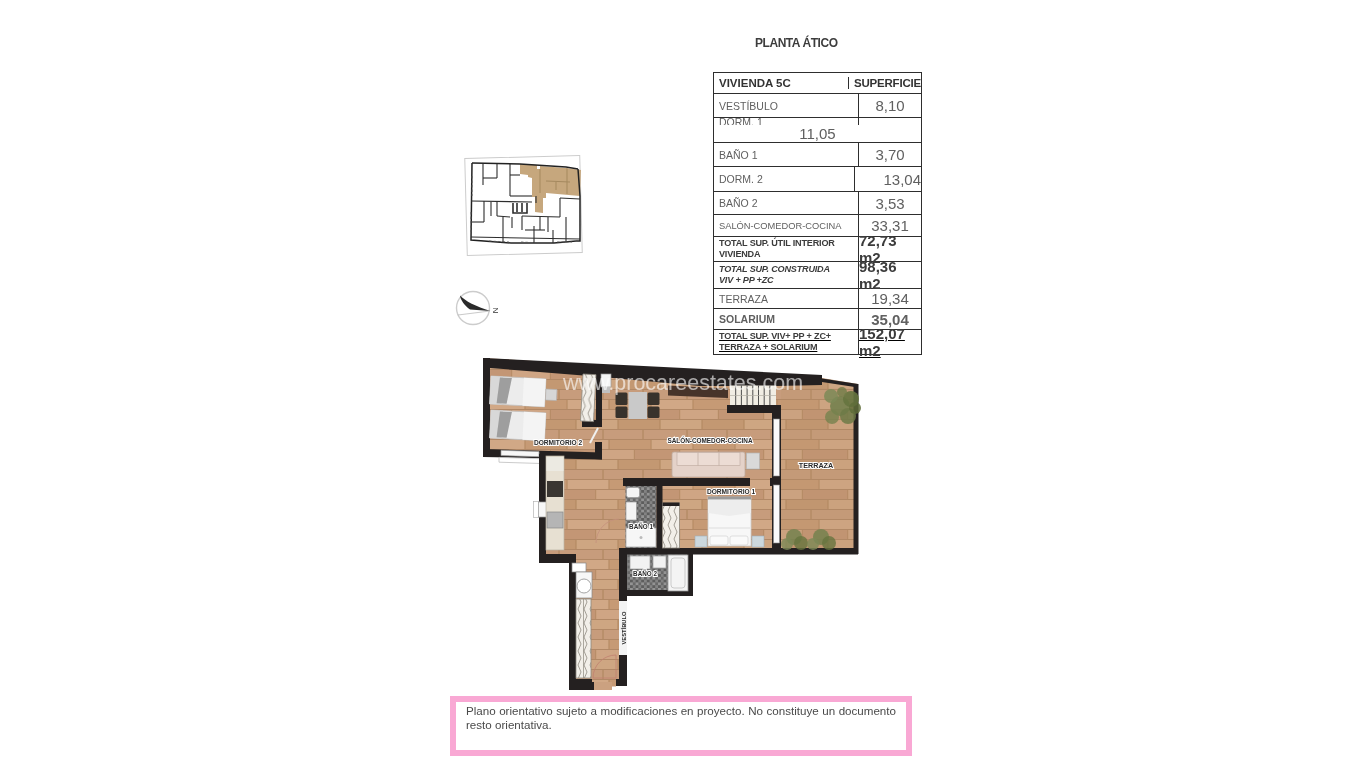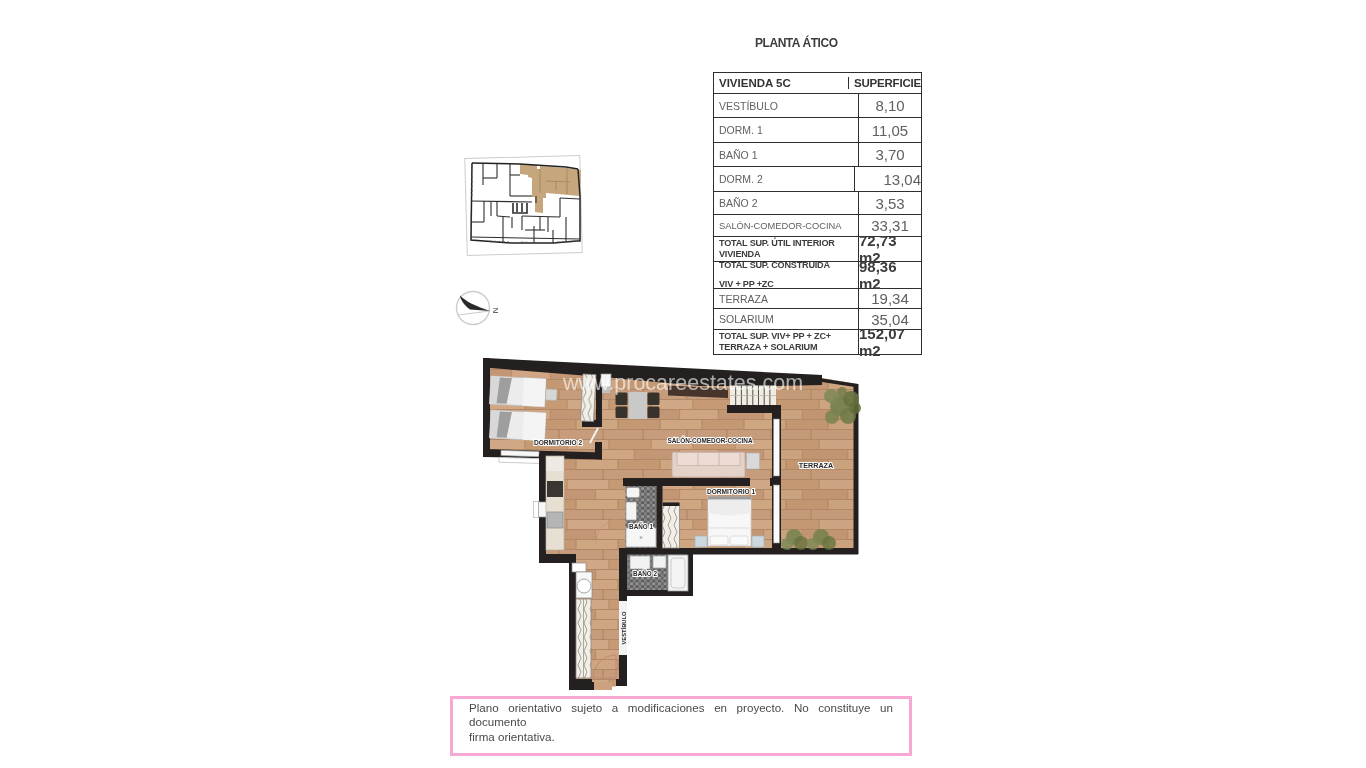--- a/index.html
+++ b/index.html
@@ -23,21 +23,21 @@
 
 <div class="abs" id="tbl">
   <div class="trow hdr" style="height:20px;">
       <div class="tc1">VIVIENDA 5C</div>
       <div class="tc2">SUPERFICIE</div>
     </div>
   <div class="trow" style="height:24px;">
       <div class="tc1">VESTÍBULO</div>
       <div class="tc2">8,10</div>
     </div>
-  <div class="trow" style="height:25px;">
+  <div class="trow" style="height:25px;flex-direction:column;">
       <div class="tc1">DORM. 1</div>
       <div class="tc2">11,05</div>
     </div>
   <div class="trow" style="height:24px;">
       <div class="tc1">BAÑO 1</div>
       <div class="tc2">3,70</div>
     </div>
   <div class="trow" style="height:25px;gap:28px;">
       <div class="tc1">DORM. 2</div>
       <div class="tc2">13,04</div>
@@ -48,40 +48,40 @@
     </div>
   <div class="trow" style="height:22px;">
       <div class="tc1" style="font-size:9.3px;">SALÓN-COMEDOR-COCINA</div>
       <div class="tc2">33,31</div>
     </div>
   <div class="trow bold" style="height:25px;">
       <div class="tc1" style="line-height:11px;">TOTAL SUP. ÚTIL INTERIOR<br>VIVIENDA</div>
       <div class="tc2">72,73 m2</div>
     </div>
   <div class="trow bold" style="height:27px;">
-      <div class="tc1" style="line-height:19px;">TOTAL SUP. CONSTRUIDA<br>VIV + PP +ZC</div>
+      <div class="tc1" style="line-height:11px;font-style:italic;">TOTAL SUP. CONSTRUIDA<br>VIV + PP +ZC</div>
       <div class="tc2">98,36 m2</div>
     </div>
   <div class="trow" style="height:20px;">
       <div class="tc1">TERRAZA</div>
       <div class="tc2">19,34</div>
     </div>
-  <div class="trow" style="height:21px;">
+  <div class="trow" style="height:21px;font-weight:bold;">
       <div class="tc1">SOLARIUM</div>
       <div class="tc2">35,04</div>
     </div>
-  <div class="trow bold" style="height:25px;">
+  <div class="trow bold" style="height:25px;text-decoration:underline;">
       <div class="tc1" style="line-height:11px;">TOTAL SUP. VIV+ PP + ZC+<br>TERRAZA + SOLARIUM</div>
       <div class="tc2">152,07 m2</div>
     </div>
 </div>
 
-<div class="abs" style="left:450px;top:696px;width:462px;height:60px;border:3px solid #f9a8d4;box-sizing:border-box;padding:2px 16px;color:#4a4a4a;font-size:11.6px;line-height:14.4px;">
+<div class="abs" style="left:450px;top:696px;width:462px;height:60px;border:6px solid #f9a8d4;box-sizing:border-box;padding:2px 10px;color:#4a4a4a;font-size:11.6px;line-height:14.4px;">
   <div style="text-align:justify;text-align-last:justify;">Plano orientativo sujeto a modificaciones en proyecto. No constituye un documento</div>
-  <div>firma orientativa.</div>
+  <div>resto orientativa.</div>
 </div>
 
 <svg class="abs" style="left:0;top:0;" width="1366" height="768" viewBox="0 0 1366 768">
 <defs>
   <pattern id="wood" width="84" height="40" patternUnits="userSpaceOnUse">
     <rect width="84" height="40" fill="#cba280"></rect>
     <rect y="0" width="84" height="9" fill="#d1a886"></rect>
     <rect y="10" width="84" height="9" fill="#c39675"></rect>
     <rect y="20" width="84" height="9" fill="#cea682"></rect>
     <rect y="30" width="84" height="9" fill="#c79c7c"></rect>

